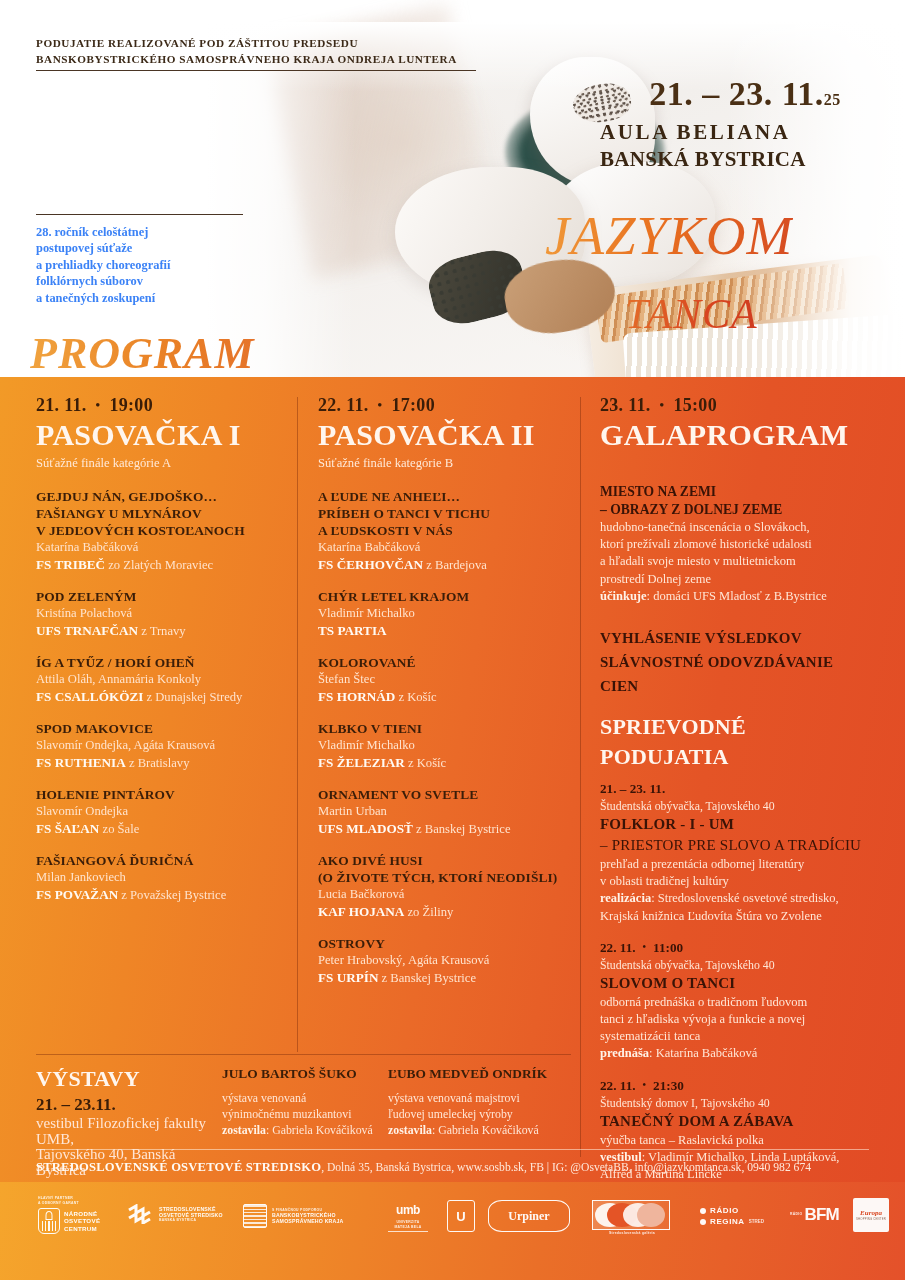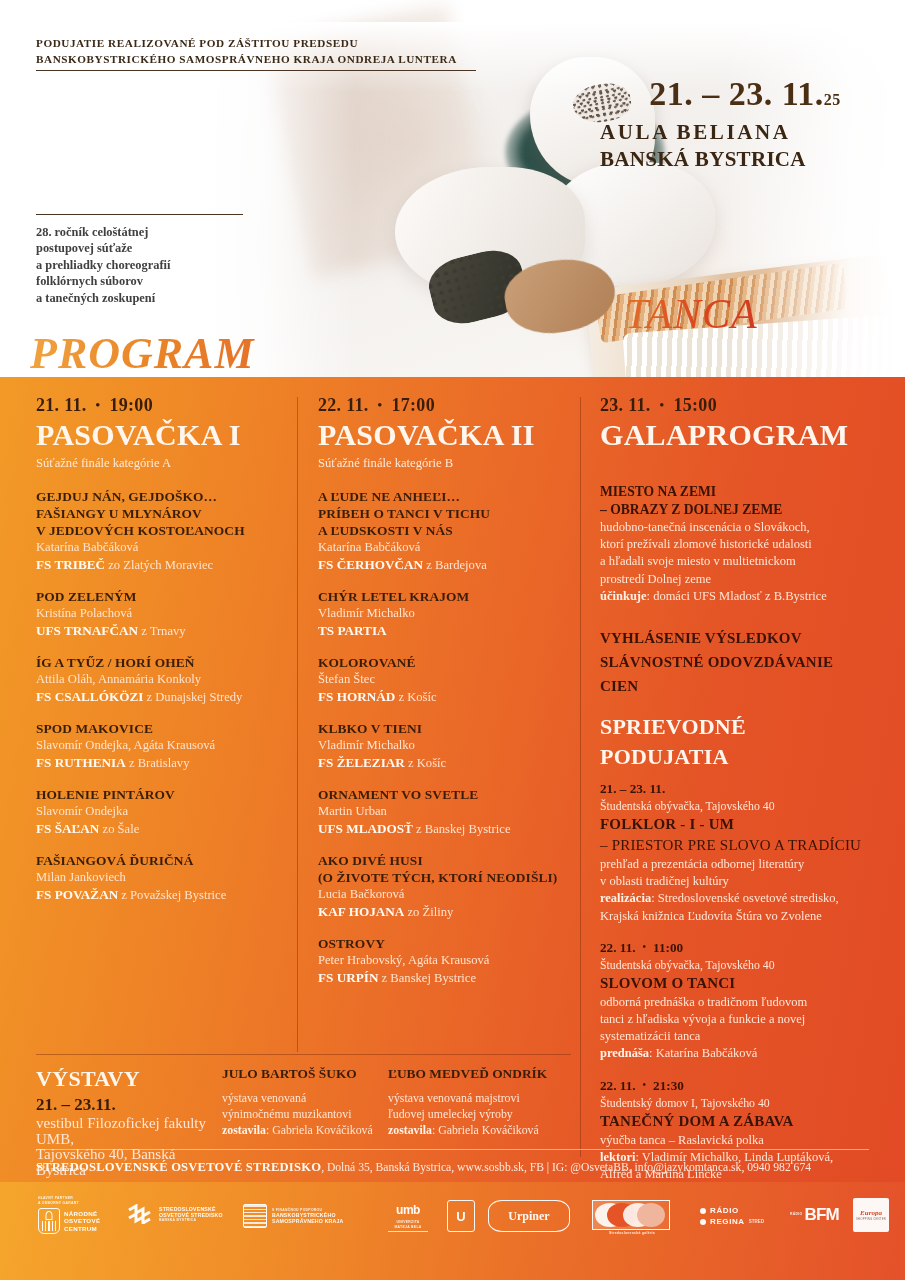--- a/index.html
+++ b/index.html
@@ -105,21 +105,21 @@
   }
   .rule-dark{position:absolute;left:36px;top:70px;width:440px;height:1.3px;background:#4a3524;}
 
   .maintitle{position:absolute;left:36px;top:80px;}
   .maintitle .t{
     font-size:33px;line-height:40px;font-weight:700;color:#4a2f14;letter-spacing:.4px;
   }
   .rule-dark2{position:absolute;left:36px;top:214px;width:207px;height:1.3px;background:#4a3524;}
 
   .subtitle{position:absolute;left:36px;top:224px;width:250px;}
-  .subtitle div{font-size:12.4px;line-height:16.4px;font-weight:700;color:#404040;}
+  .subtitle div{font-size:12.4px;line-height:16.4px;font-weight:700;color:#3b82f6;}
 
   .programword{
     position:absolute;left:30px;top:332px;
     font-size:44px;font-style:italic;font-weight:700;letter-spacing:1px;
     color:#e98a28;
     background:linear-gradient(92deg,#f0a33f 0%,#ea8326 55%,#e5732a 100%);
     -webkit-background-clip:text;background-clip:text;-webkit-text-fill-color:transparent;
     line-height:44px;
   }
 
@@ -252,20 +252,21 @@
     </div>
 
     <div class="programword">PROGRAM</div>
 
     <div class="datebox">
       <div class="dates"><span>21. – 23. 11.</span><span class="yr">25</span></div>
       <div class="venue1">AULA BELIANA</div>
       <div class="venue2">BANSKÁ BYSTRICA</div>
     </div>
 
+    <div class="jazykom">JAZYKOM</div>
     <div class="tanca">TANCA</div>
   </div>
 
   <div class="body-band">
     <div class="cols">
 
       <div class="vdiv vdiv1"></div>
       <div class="vdiv vdiv2"></div>
       <div class="hdiv"></div>
       <div class="hdiv-foot"></div>
@@ -401,21 +402,21 @@
           <div class="c3-p">tanci z hľadiska vývoja a funkcie a novej</div>
           <div class="c3-p">systematizácii tanca</div>
           <div class="c3-p"><b>prednáša</b><span>:  Katarína Babčáková</span></div>
         </div>
 
         <div class="c3-blk">
           <div class="c3-date"><span>22. 11.</span><span class="dot">•</span><span>21:30</span></div>
           <div class="c3-place">Študentský domov I, Tajovského 40</div>
           <div class="c3-ttl">TANEČNÝ DOM A ZÁBAVA</div>
           <div class="c3-p">výučba tanca – Raslavická polka</div>
-          <div class="c3-p"><b>lektori</b><span>: Vladimír Michalko, Linda Luptáková,</span></div>
+          <div class="c3-p"><b>vestibul</b><span>: Vladimír Michalko, Linda Luptáková,</span></div>
           <div class="c3-p">Alfréd a Martina Lincke</div>
           <div class="c3-p"><b>hrá</b><span>: ĽH Mateja Topoľovského z Košíc</span></div>
         </div>
       </div>
 
       <div class="vyst">
         <div class="hd">VÝSTAVY</div>
         <div class="dt">21. – 23.11.</div>
         <div class="pl">vestibul Filozofickej fakulty UMB,</div>
         <div class="pl">Tajovského 40, Banská Bystrica</div>

